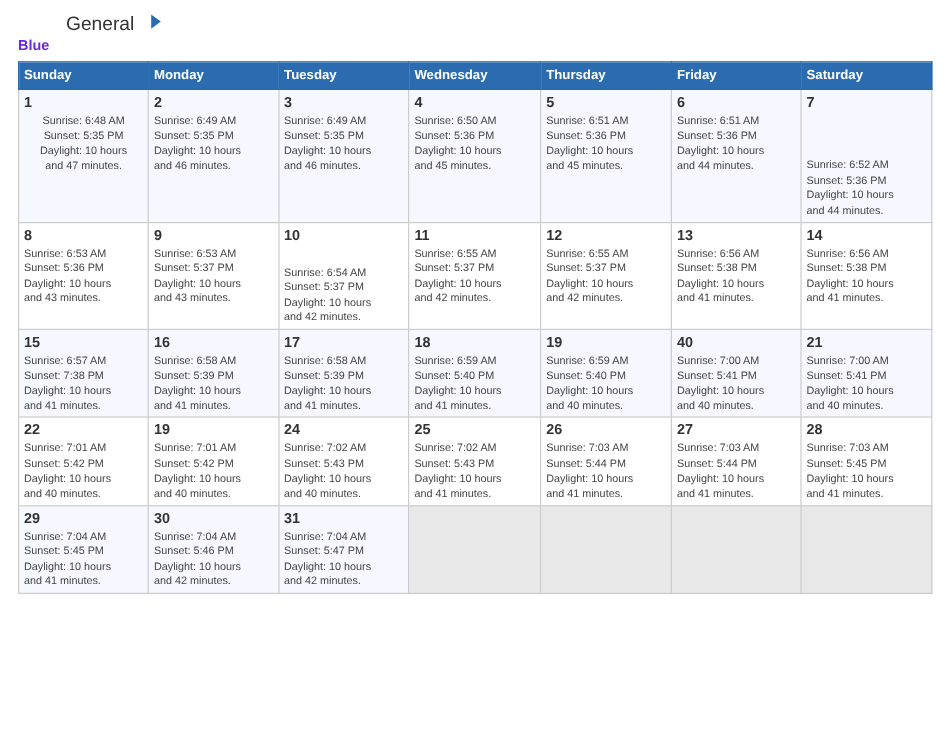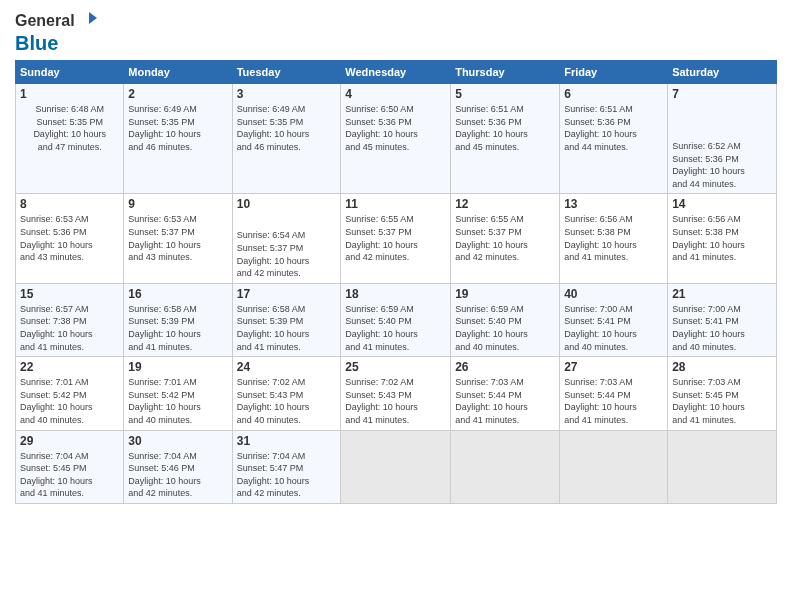--- a/index.html
+++ b/index.html
@@ -82,26 +82,26 @@
     }
   </style>
 </head>
 <body>
 
 <div class="page">
   <div class="header">
     <div class="logo">
   <div style="display:flex;flex-direction:column;align-items:flex-start;line-height:1.1">
     <div style="display:flex;align-items:center;gap:2px">
-      <div style="font-size:16px;font-weight:bold;color:#333;">General</div>
+      <div style="font-size:16px;font-weight:normal;color:#333;margin-left:40px;">General</div>
       <svg width="22" height="22" viewBox="0 0 22 22">
         <polygon points="12,2 20,8 12,14" fill="#2b6cb0"></polygon>
       </svg>
     </div>
-    <div style="font-size:20px;font-weight:bold;color:#0369a1;">Blue</div>
+    <div style="font-size:12px;font-weight:bold;color:#6d28d9;">Blue</div>
   </div>
 </div>
     <div class="title-block">
       <div class="month-title"></div>
       <div class="location"></div>
     </div>
   </div>
 
   <table>
     <thead>

